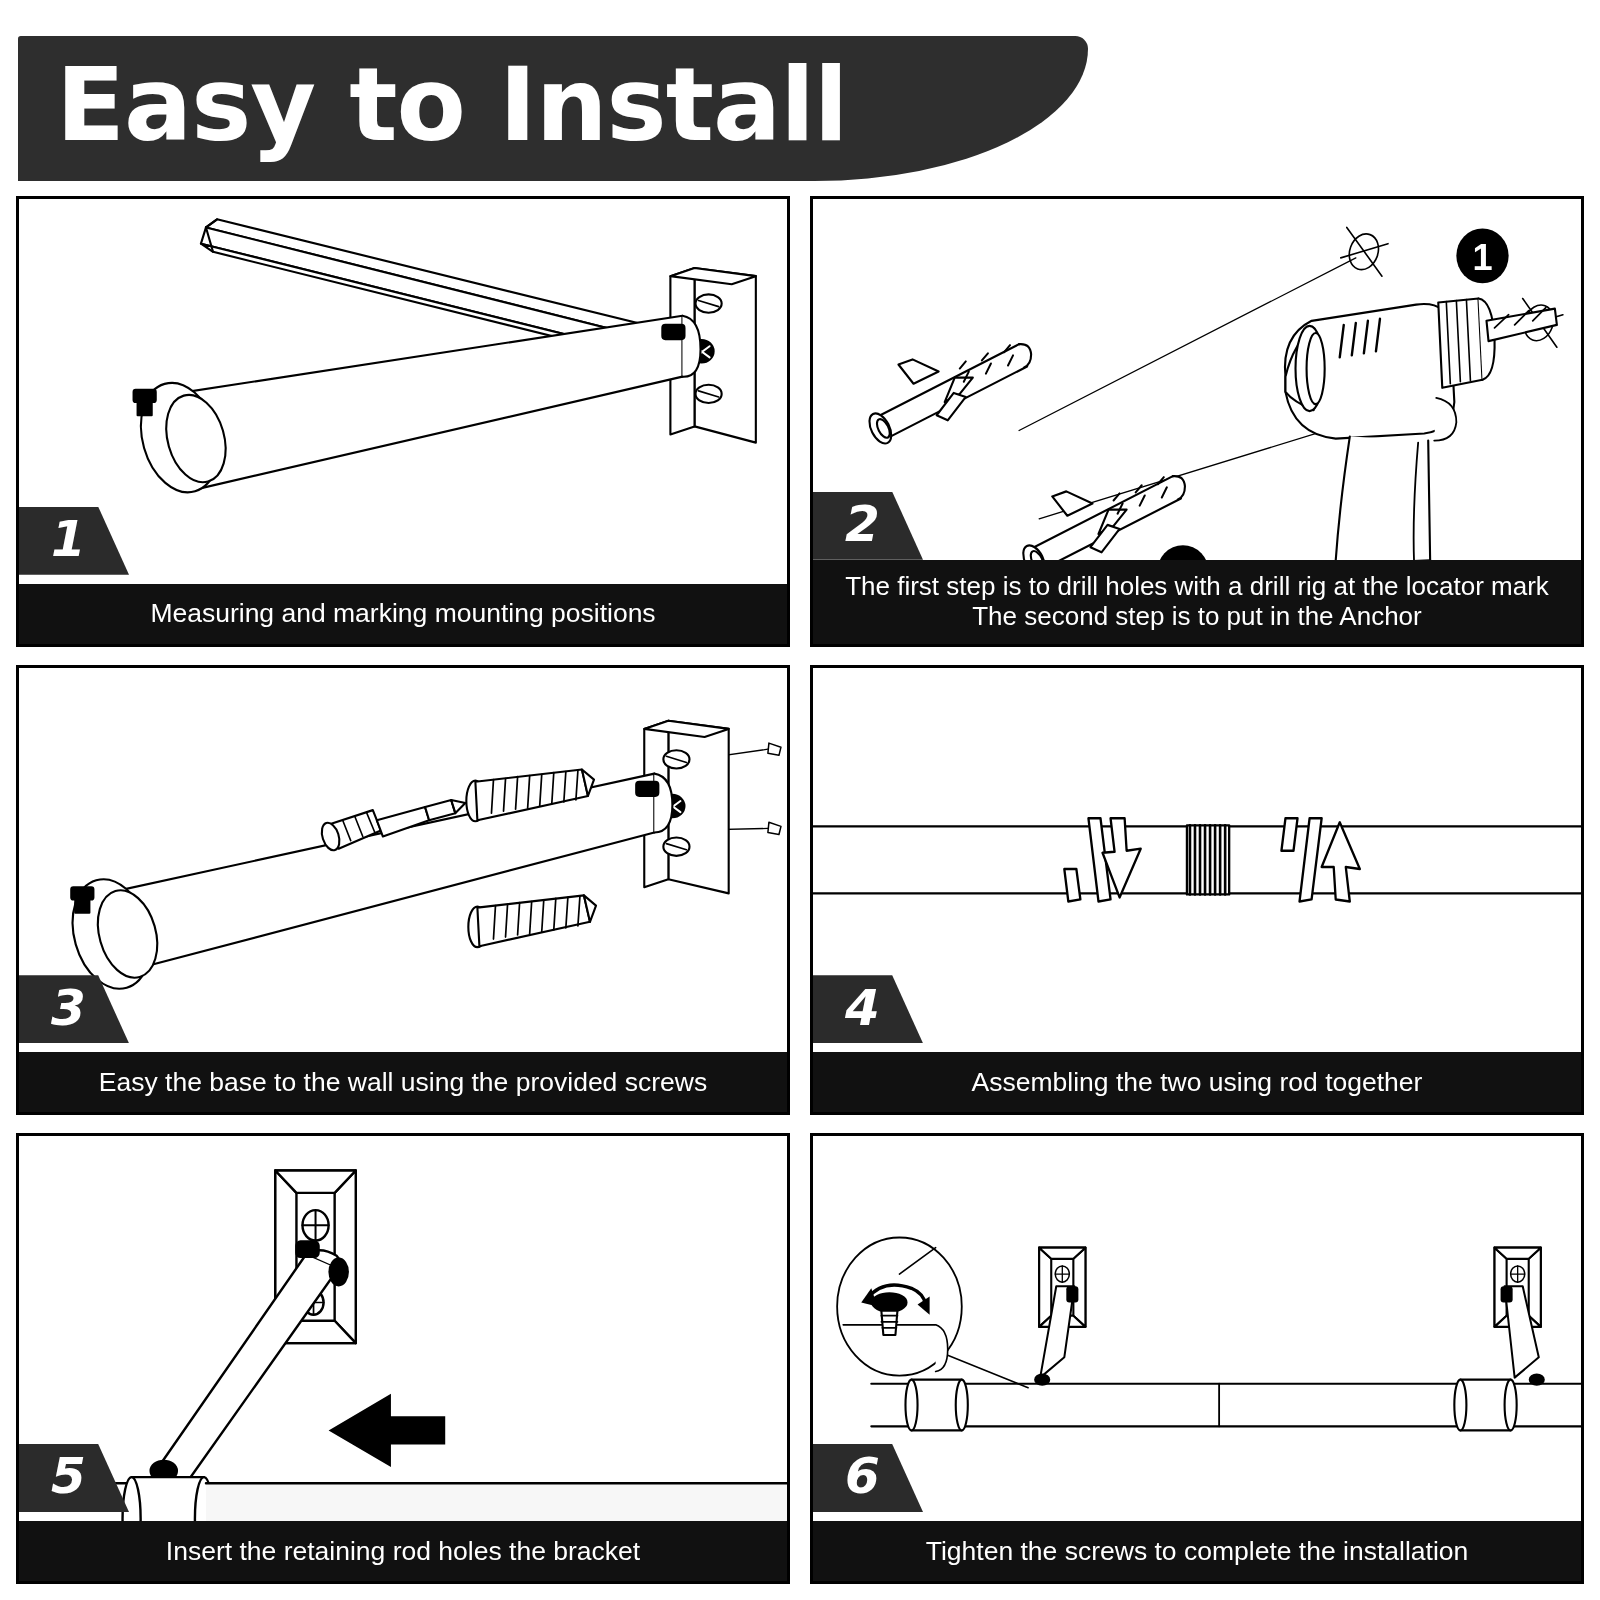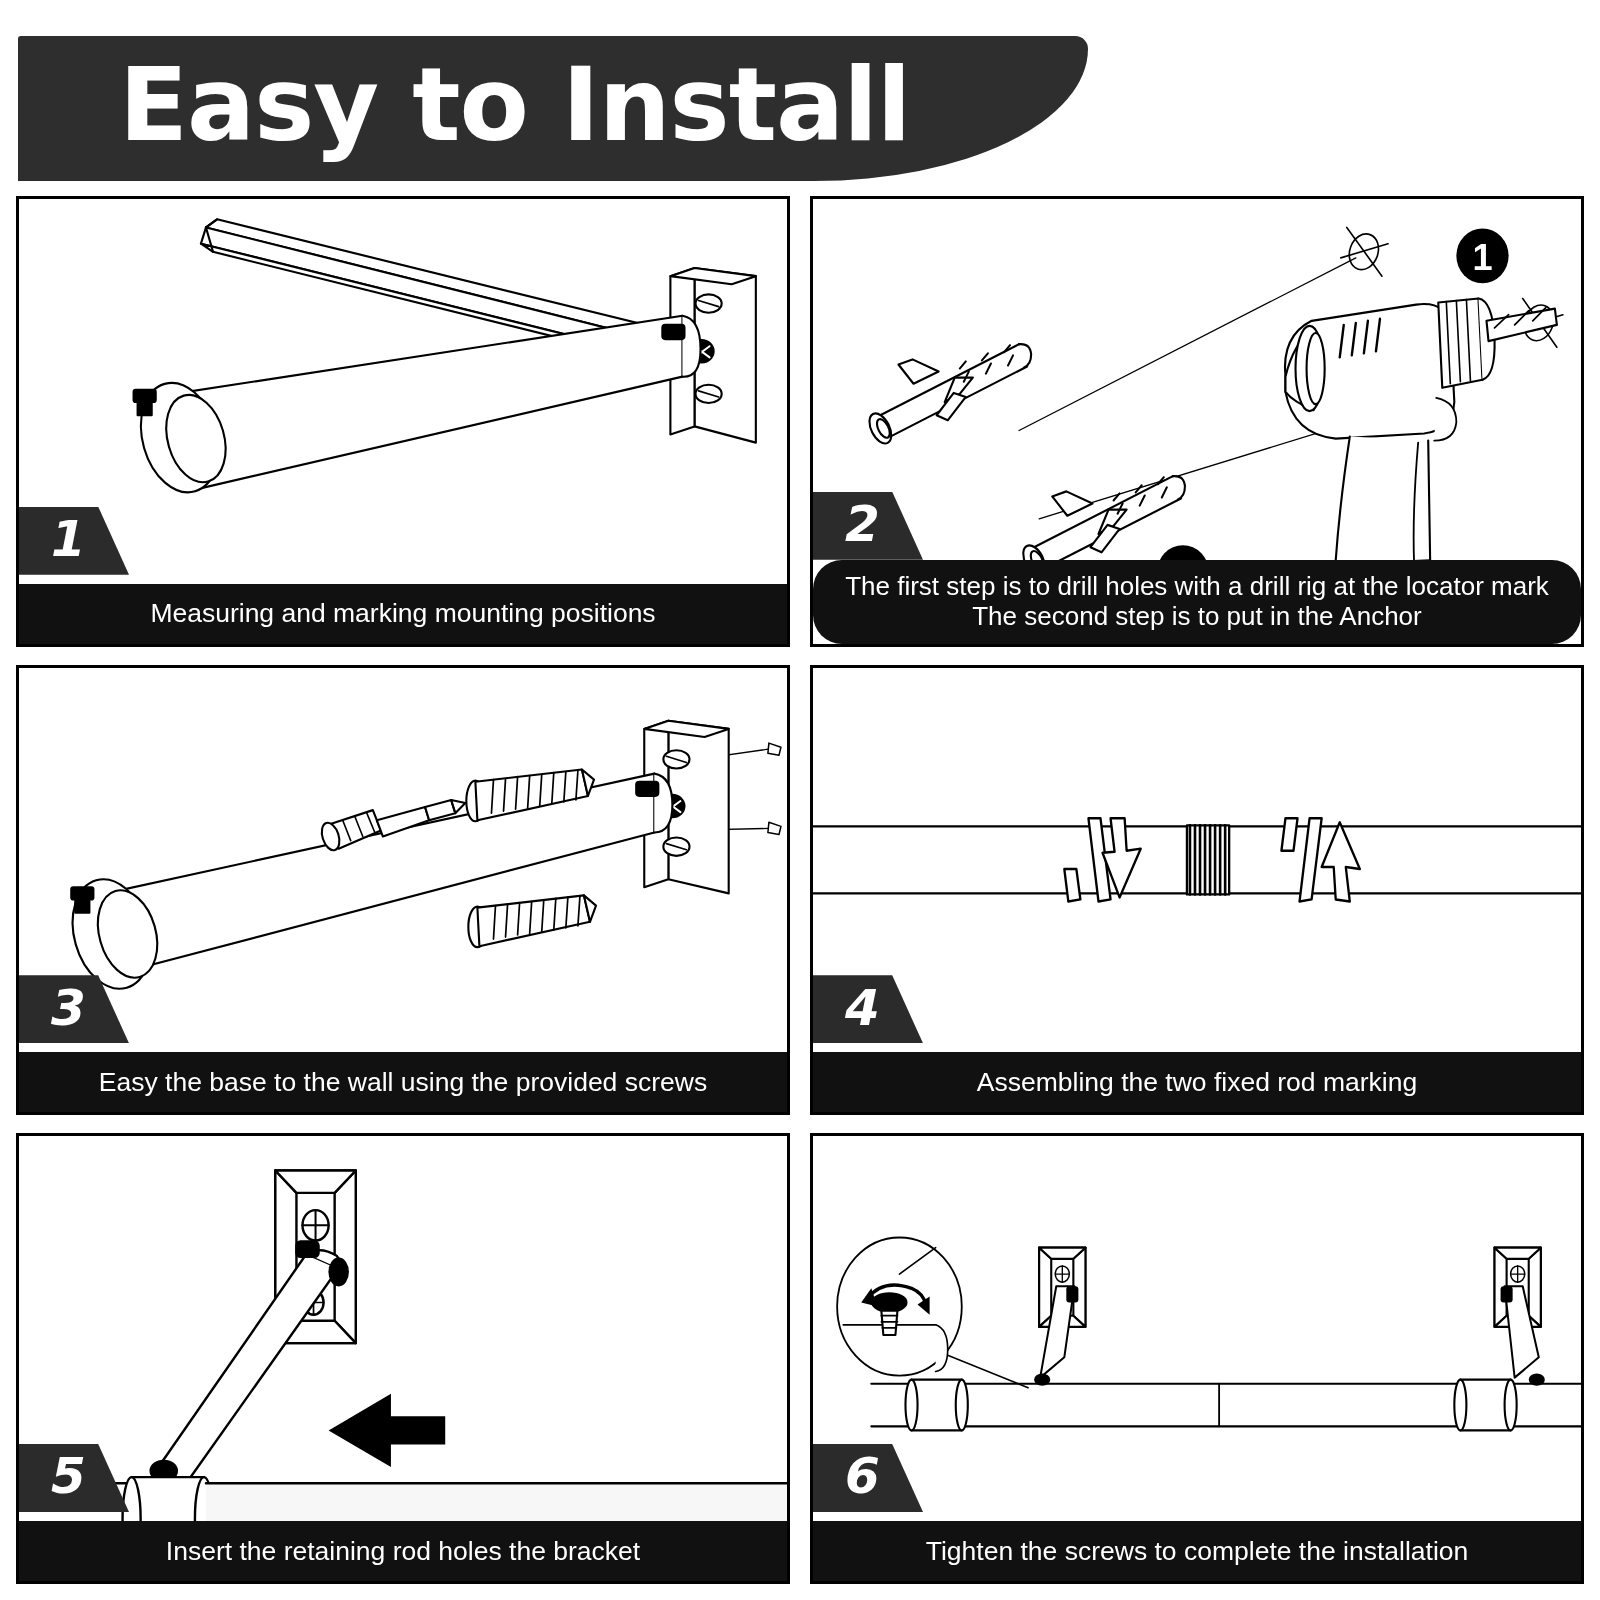--- a/index.html
+++ b/index.html
@@ -20,21 +20,21 @@
     background: #2e2e2e;
     border-radius: 3px 14px 0 0;
     border-bottom-right-radius: 300px 145px;
     display: flex; align-items: center;
   }
   .header-title {
     color: #ffffff;
     font-size: 101px;
     font-weight: bold;
     letter-spacing: -1px;
-    padding-left: 101px;
+    padding-left: 38px;
     line-height: 1;
     white-space: nowrap;
     margin-top: -6px;
     font-family: "DejaVu Sans", sans-serif;
   }
 
   
   .grid {
     position: absolute;
     left: 16px; top: 196px;
@@ -84,21 +84,21 @@
     height: 60px;
     background: #111111;
     color: #ffffff;
     display: flex; align-items: center; justify-content: center;
     text-align: center;
     padding: 0 8px;
     font-size: 26.5px;
     line-height: 1.15;
     z-index: 3;
   }
-  .caption.two-line { height: 84px; font-size: 26px; border-radius: 29px; }
+  .caption.two-line { height: 84px; font-size: 26px; }
   .panel.tall-caption .num-tab { bottom: 84px; }
 </style>
 </head>
 <body>
 
 <div id="page">
 
   <div class="header-banner">
     <div class="header-title">Easy to Install</div>
   </div>
@@ -325,21 +325,21 @@
           <g>
             <path d="M494 148 L506 148 L496 228 L484 230 Z" fill="#fff"></path>
             <path d="M520 228 L534 230 L530 196 L544 198 L524 152 L506 196 L518 196 Z" fill="#fff"></path>
             <path d="M470 148 L482 148 L478 180 L466 180 Z" fill="#fff"></path>
           </g>
         </svg>
       </div>
       <div class="num-tab">
         <span>4</span>
       </div>
-      <div class="caption">Assembling the two fixed rod marking</div>
+      <div class="caption">Assembling the two using rod together</div>
     </div>
 
     <div class="panel">
       <div class="art">
         <svg viewBox="0 0 764 438" preserveAspectRatio="none" fill="none" stroke="#000" stroke-width="2.4" stroke-linejoin="round" stroke-linecap="round">
 
           <g>
             <rect x="255" y="34" width="80" height="170" fill="#fff"></rect>
             <path d="M255 34 L276 56 L276 182 L255 204 Z" fill="#fff"></path>
             <path d="M335 34 L314 56 L314 182 L335 204 Z" fill="#fff"></path>

